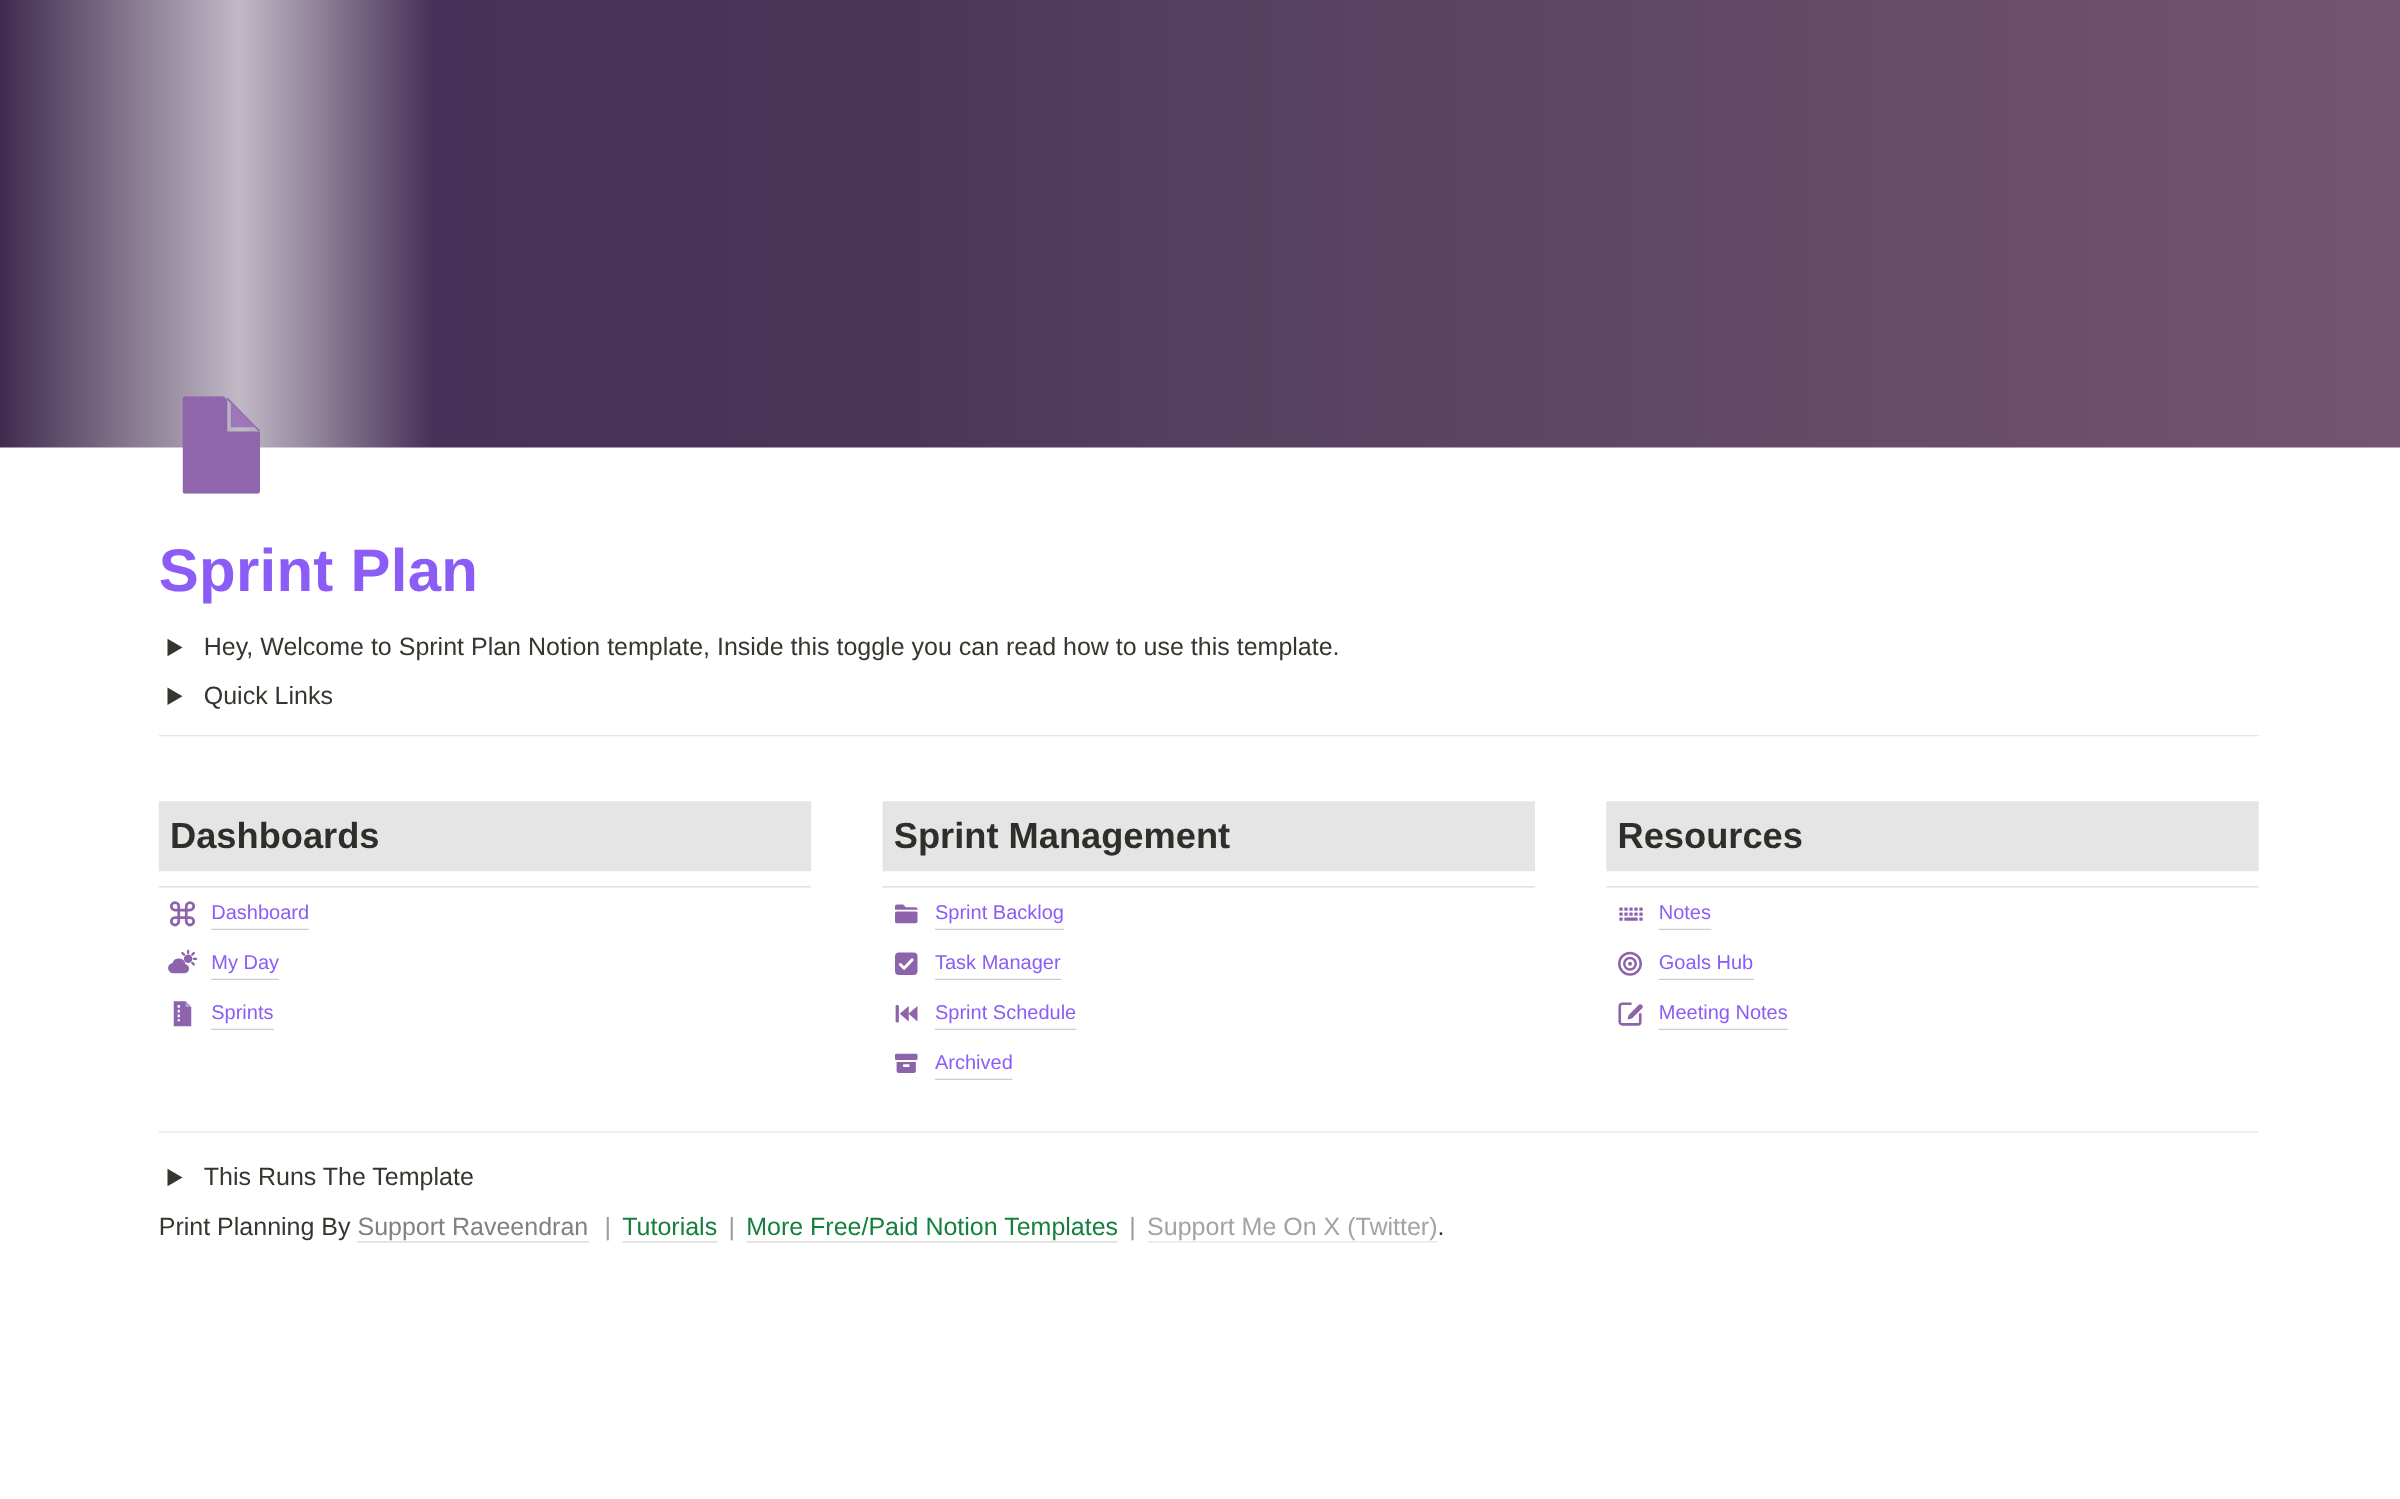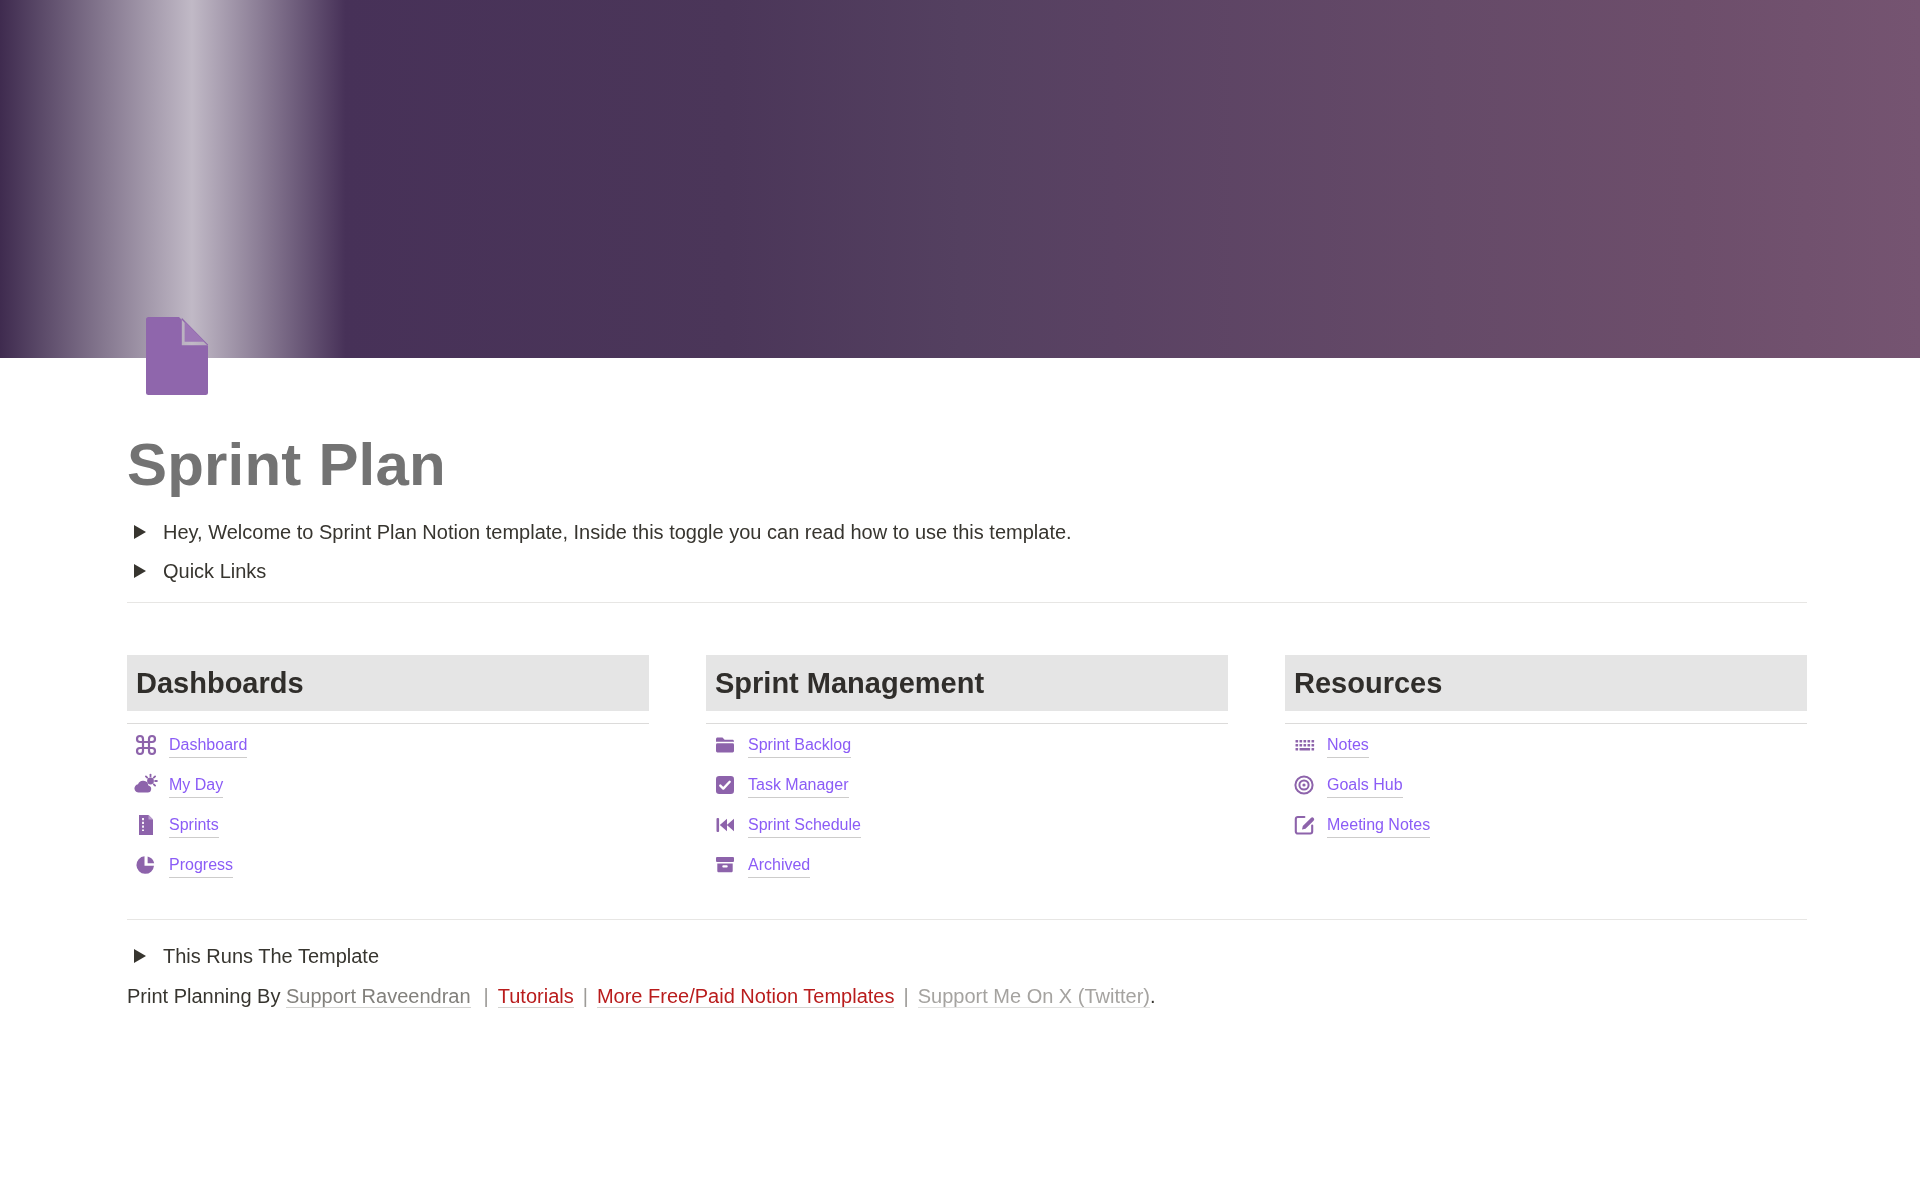--- a/index.html
+++ b/index.html
@@ -15,22 +15,22 @@
     position: absolute; top: 0; left: 0;
     width: 1920px; height: 358px;
     background: linear-gradient(90deg,
       #3f2b4f 0%, #46305656 10%, #473158 18%, #4b3659 38%,
       #544060 50%, #5a4263 58%, #654a68 75%, #6d4e6b 88%, #755471 100%);
   }
   .page-icon { position: absolute; left: 146px; top: 317px; width: 62px; height: 78px; }
   .content { position: absolute; left: 127px; top: 0; width: 1680px; }
   .page-title {
     margin-top: 430px;
-    font-size: 60px; font-weight: 700; line-height: 1.15;
-    color: #737373; letter-spacing: 0.2px;
+    font-size: 48px; font-weight: 700; line-height: 1.15;
+    color: #8b5cf6; letter-spacing: 0.2px;
   }
   .toggle-block { margin-top: 13px; }
   .toggle-row { display: flex; align-items: center; height: 39px; font-size: 20px; cursor: pointer; text-align: center; }
   .toggle-arrow {
     width: 0; height: 0; margin-left: 7px; flex: none;
     border-left: 12px solid #37352f;
     border-top: 7px solid transparent;
     border-bottom: 7px solid transparent;
   }
   .toggle-label { margin-left: 17px; line-height: 26px; }
@@ -52,21 +52,21 @@
   .item-label {
     margin-left: 11px; font-size: 16px; line-height: 25px;
     color: #8b5cf6; text-decoration: none; cursor: pointer;
     border-bottom: 1.5px solid rgba(55, 53, 47, 0.25);
   }
   .bottom-divider { margin-top: 34px; }
   .runs-toggle { margin-top: 16px; }
   .footer { margin-top: 6px; font-size: 20px; line-height: 30px; }
   .footer a { cursor: pointer; text-decoration: none; border-bottom: 1.5px solid rgba(55, 53, 47, 0.22); }
   .footer .lnk-author { color: #82807c; }
-  .footer .lnk-tutorials, .footer .lnk-more { color: #b91c1c; }
+  .footer .lnk-tutorials, .footer .lnk-more { color: #15803d; }
   .footer .lnk-support { color: #a5a3a0; border-bottom-color: rgba(55, 53, 47, 0.15); }
   .footer .sep { color: #9d9b98; margin: 0 9px; }
   .footer .sep.first { margin-left: 13px; }
 </style>
 </head>
 <body>
 
 <div class="cover"></div>
 
 <div class="page-icon">
@@ -126,29 +126,20 @@
       </div>
       <div class="item">
         <span class="item-icon">
           <svg viewBox="0 0 24 24">
             <path d="M5 2h9.5L19 6.5V22H5z" fill="currentColor"></path>
             <path d="M14.5 2 19 6.5h-4.5z" fill="#b99ccd"></path>
             <line x1="9" y1="5" x2="9" y2="18" stroke="#fff" stroke-width="1.8" stroke-dasharray="2.2 1.6"></line>
           </svg>
         </span>
         <a class="item-label">Sprints</a>
-      </div>
-      <div class="item">
-        <span class="item-icon">
-          <svg viewBox="0 0 24 24">
-            <path d="M10.5 12.8V3.3a8.8 8.8 0 1 0 9.5 9.5z" fill="currentColor"></path>
-            <path d="M13.6 10.2V3.6a8.8 8.8 0 0 1 6.6 6.6z" fill="currentColor"></path>
-          </svg>
-        </span>
-        <a class="item-label">Progress</a>
       </div>
     </div>
 
     <div class="col">
       <div class="col-header">
         <span>Sprint Management</span>
       </div>
       <div class="col-divider"></div>
       <div class="item">
         <span class="item-icon">

